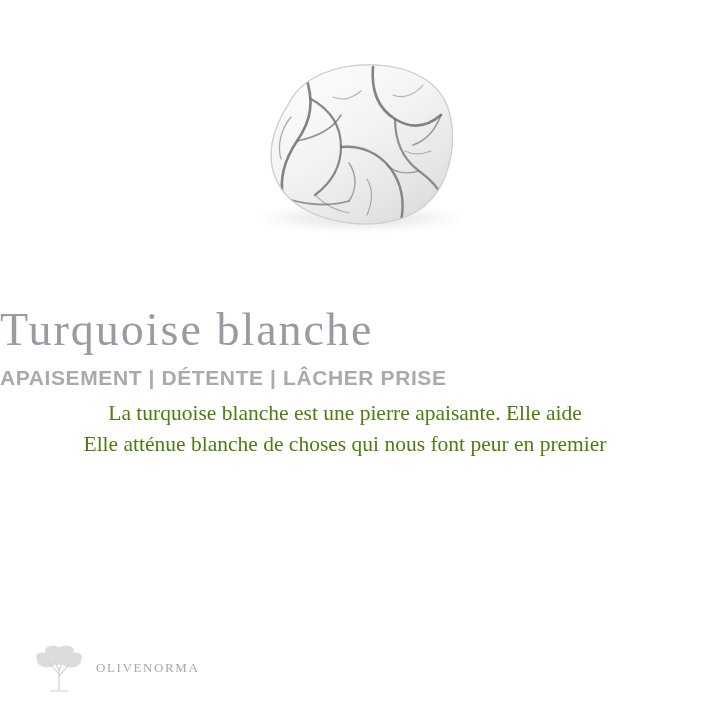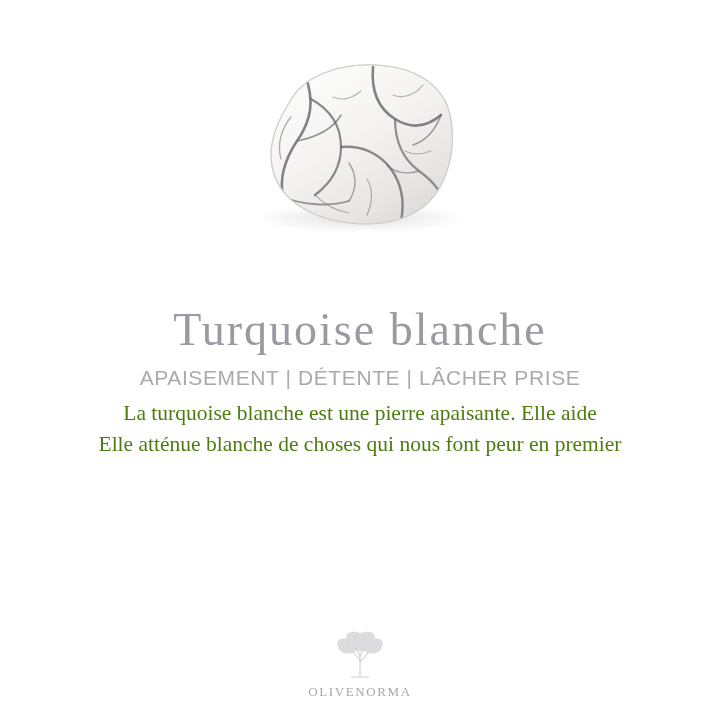--- a/index.html
+++ b/index.html
@@ -13,21 +13,21 @@
     font-family: "Liberation Sans", sans-serif;
     overflow: hidden;
   }
   .card {
     position: relative;
     width: 720px;
     height: 720px;
     background: #ffffff;
     display: flex;
     flex-direction: column;
-    align-items: center;
+    align-items: flex-start;
   }
 
   
   .stone-area {
     position: relative;
     width: 720px;
     height: 290px;
     display: flex;
     align-items: center;
     justify-content: center;
@@ -64,21 +64,21 @@
     line-height: 1.05;
     text-align: center;
   }
   .subtitle {
     font-family: "Liberation Sans", sans-serif;
     font-size: 21px;
     color: #a9a9b0;
     letter-spacing: 0.6px;
     margin-top: 12px;
     text-align: center;
-    font-weight: 400;
+    font-weight: 700;
   }
 
   
   .desc {
     margin-top: 8px;
     width: 690px;
     text-align: center;
     font-family: "Liberation Serif", serif;
     font-size: 21.5px;
     line-height: 1.42;
@@ -89,22 +89,23 @@
     white-space: nowrap;
   }
 
   
   .logo {
     position: absolute;
     left: 0;
     right: 0;
     bottom: 20px;
     display: flex;
-    flex-direction: column;
+    flex-direction: row;
     align-items: center;
+    padding-left: 22px;
   }
   .logo-mark {
     width: 74px;
     height: 62px;
     opacity: 0.55;
   }
   .logo-text {
     font-family: "Liberation Serif", serif;
     font-size: 13px;
     letter-spacing: 1.6px;

